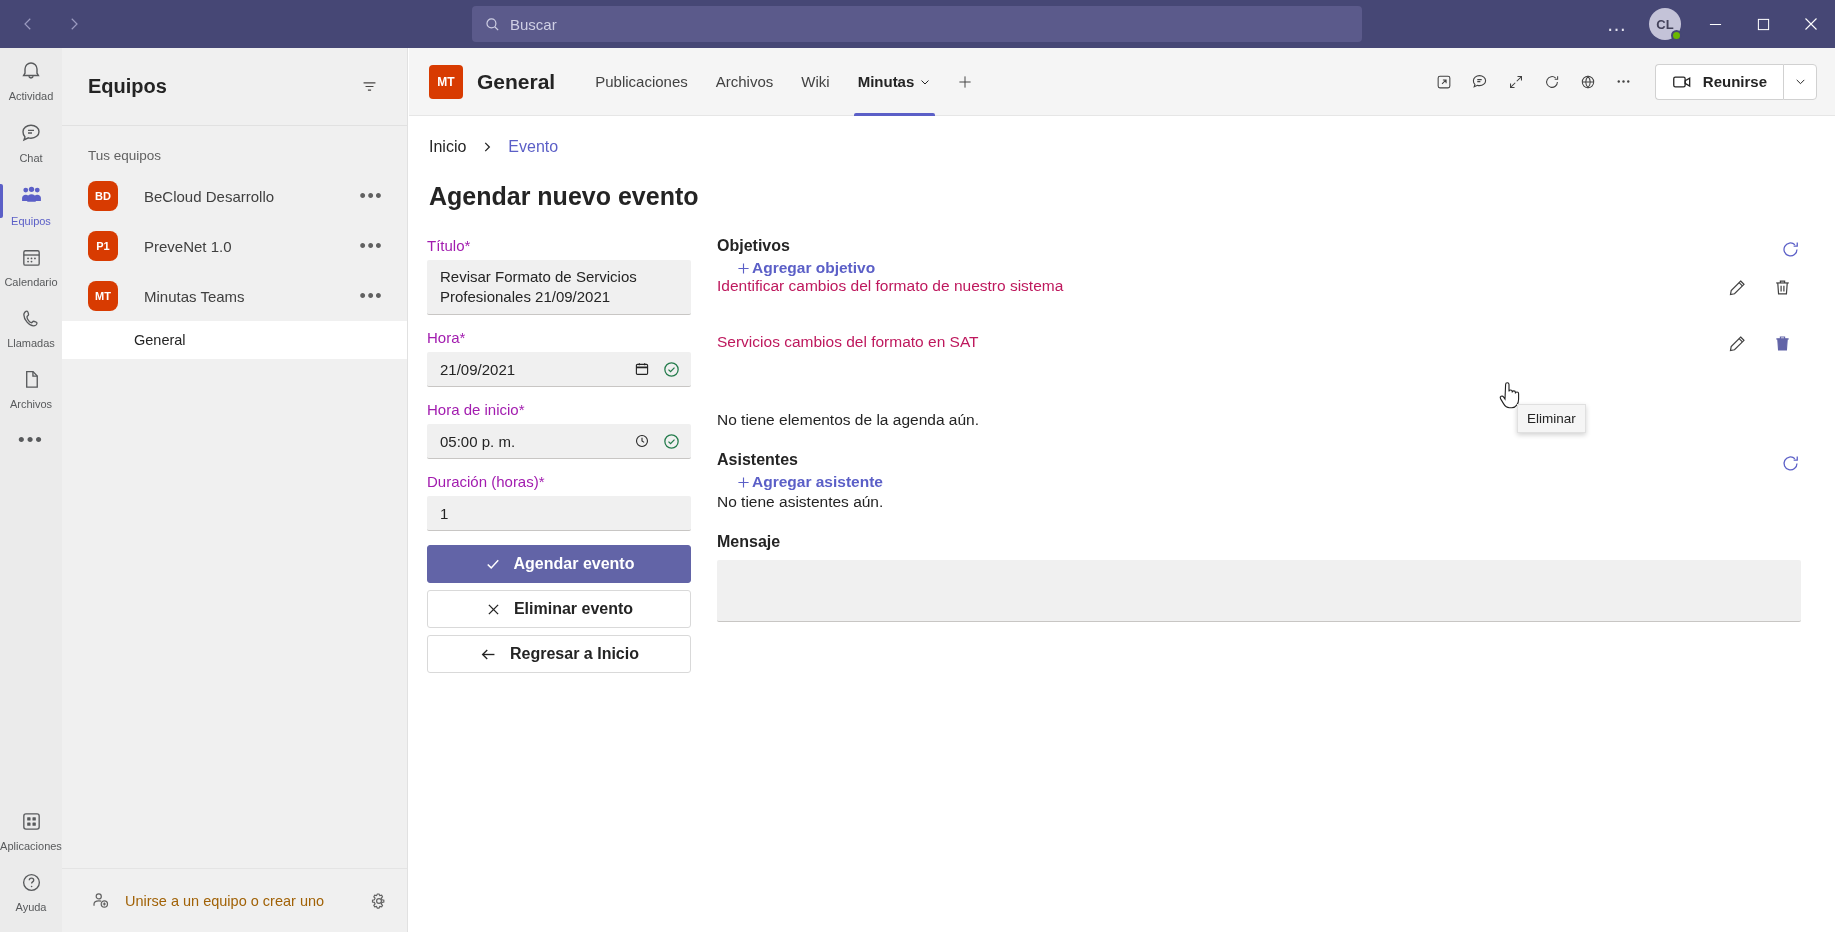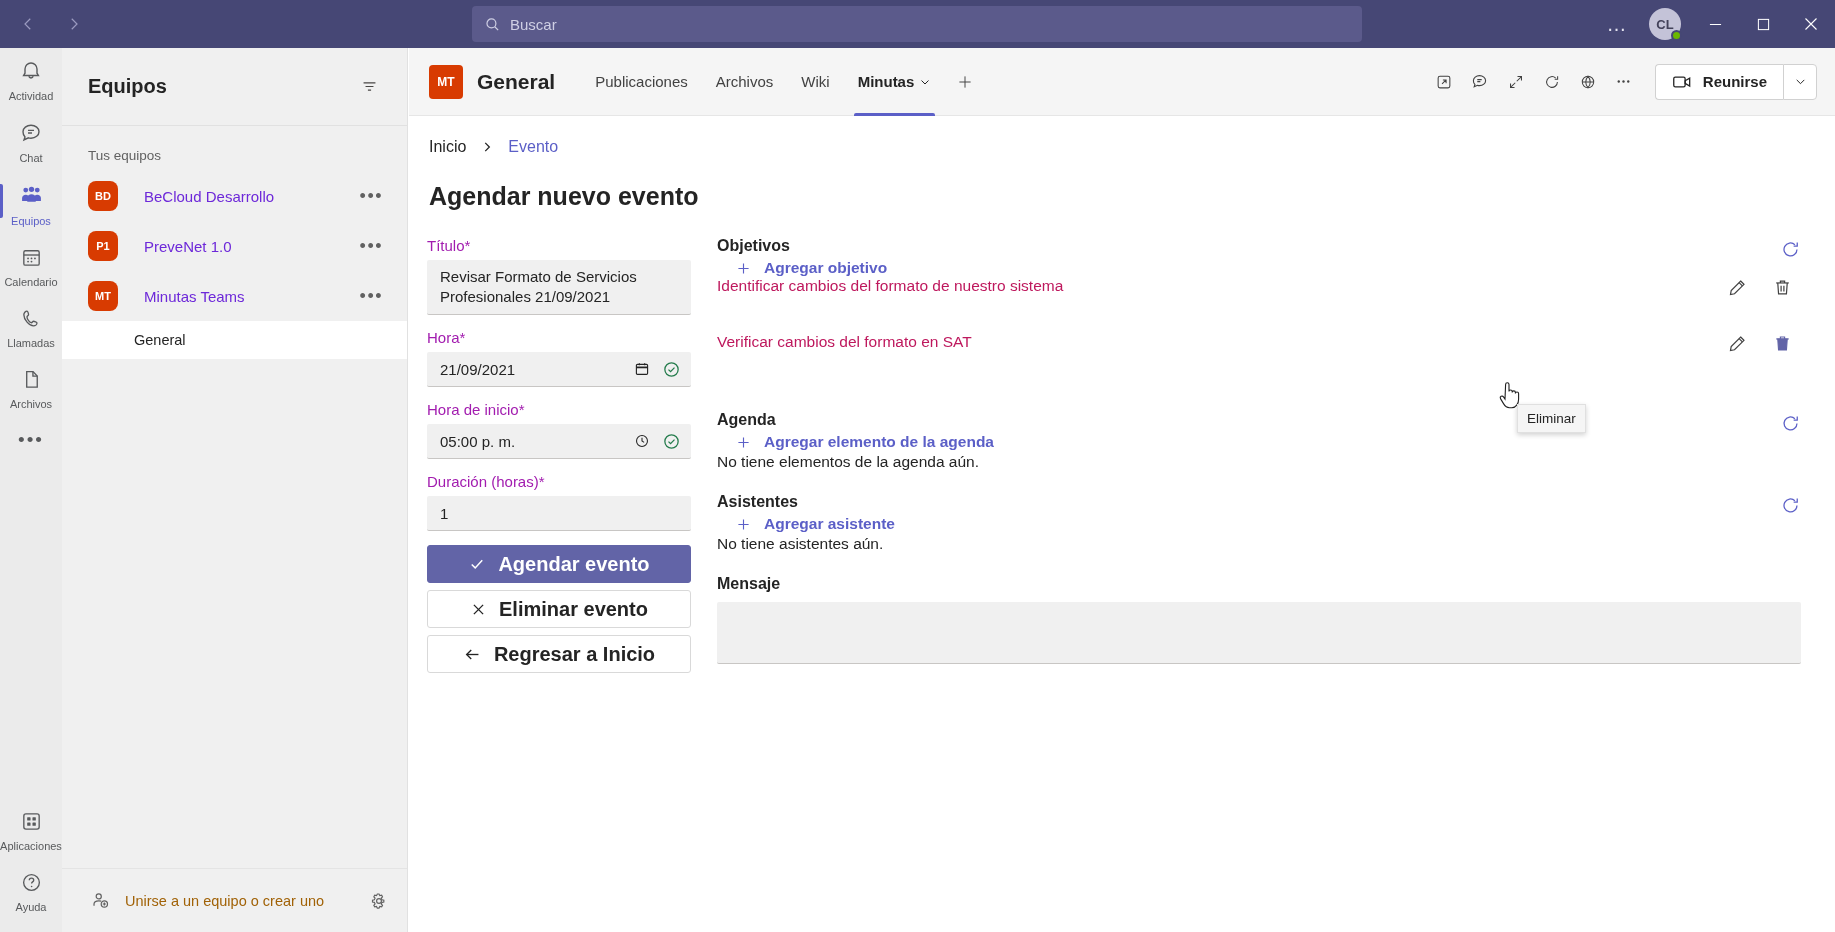--- a/index.html
+++ b/index.html
@@ -83,21 +83,21 @@
   .filter-btn { width: 32px; height: 32px; display: flex; align-items: center; justify-content: center; color: #484644; cursor: pointer; }
   .teams-sub { font-size: 13.5px; color: #616161; padding: 22px 0 8px 26px; }
   .team-row {
     height: 50px; display: flex; align-items: center; padding: 0 18px 0 26px; cursor: pointer;
   }
   .team-av {
     width: 30px; height: 30px; border-radius: 8px; background: #d83b01; color: #fff;
     font-size: 11px; font-weight: 600; display: flex; align-items: center; justify-content: center;
     flex: 0 0 30px;
   }
-  .team-name { font-size: 15px; color: #6d28d9; margin-left: 26px; flex: 1 1 auto; }
+  .team-name { font-size: 15px; color: #404040; margin-left: 26px; flex: 1 1 auto; }
   .row-dots { color: #616161; font-size: 18px; letter-spacing: 1.5px; padding: 0 6px; cursor: pointer; }
   .channel-row {
     height: 38px; display: flex; align-items: center; padding-left: 72px;
     font-size: 14.5px; color: #242424; cursor: pointer;
   }
   .channel-row.active { background: #ffffff; font-weight: 400; }
   .teams-foot {
     margin-top: auto; height: 64px; display: flex; align-items: center;
     padding: 0 18px 0 28px; gap: 14px; border-top: 1px solid #e4e4e4;
   }
@@ -168,30 +168,30 @@
     width: 264px; min-height: 35px; display: flex; align-items: center;
     padding: 0 10px 0 13px; font-size: 15px; color: #242424; margin-bottom: 14px;
   }
   .fld.tall { min-height: 52px; align-items: center; line-height: 20px; padding: 7px 10px 7px 13px; }
   .fld-val { flex: 1 1 auto; }
   .fld-ic { display: flex; align-items: center; color: #242424; margin-left: 6px; cursor: pointer; }
   .fld-ok { display: flex; align-items: center; color: #237b4b; margin-left: 12px; }
 
   .btn {
     width: 264px; height: 38px; display: flex; align-items: center; justify-content: center;
-    gap: 12px; font-size: 20px; font-weight: bold; border-radius: 3px; cursor: pointer;
+    gap: 12px; font-size: 16px; font-weight: bold; border-radius: 3px; cursor: pointer;
     margin-bottom: 7px;
   }
   .btn-primary { background: #6264a7; color: #ffffff; border: 1px solid #6264a7; }
   .btn-sec { background: #ffffff; color: #242424; border: 1px solid #d9d9d9; }
 
   .sec-title { font-size: 16px; font-weight: bold; color: #242424; }
   .sec-head { display: flex; align-items: flex-start; }
   .add-link {
-    display: flex; align-items: center; gap: 12px; color: #5b5fc7; font-size: 15.5px;
+    display: flex; align-items: center; color: #5b5fc7; font-size: 15.5px;
     font-weight: 600; margin: 4px 0 0 18px; cursor: pointer;
   }
   .refresh-btn { margin-left: auto; color: #5b5fc7; cursor: pointer; display: flex; padding-top: 2px; }
   .list-item {
     display: flex; align-items: flex-start; min-height: 56px; font-size: 15.5px; color: #be185d;
   }
   .li-text { flex: 1 1 auto; }
   .li-acts { display: flex; align-items: center; gap: 24px; padding-right: 8px; }
   .act-ic { color: #424242; cursor: pointer; display: flex; }
   .act-ic.hot { color: #6264a7; }
@@ -631,59 +631,40 @@
                       <path d="M4.8 6.8h14.4"></path>
                       <path d="M9.6 6.8V4.6h4.8v2.2"></path>
                       <path d="M6.6 6.8l.9 12.6h9l.9-12.6"></path>
                       <path d="M10.4 10v6.6M13.6 10v6.6"></path>
                     </svg>
                 </span>
               </span>
             </div>
 
             <div class="list-item">
-              <span class="li-text">Verificar cambios del formato en SAT</span>
+              <span class="li-text">Servicios cambios del formato en SAT</span>
               <span class="li-acts">
                 <span class="act-ic">
                   <svg width="21" height="21" viewBox="0 0 24 24" fill="none" stroke="currentColor" stroke-width="1.4">
                       <path d="M15.6 4.6l3.8 3.8L8.6 19.2 4 20l.8-4.6z"></path>
                       <path d="M13.8 6.4l3.8 3.8"></path>
                     </svg>
                 </span>
                 <span class="act-ic hot">
                   <svg width="21" height="21" viewBox="0 0 24 24" fill="currentColor" stroke="currentColor" stroke-width="1.3">
                       <path d="M4.8 6.8h14.4" fill="none"></path>
                       <path d="M9.6 6.8V4.6h4.8v2.2" fill="none"></path>
                       <path d="M6.6 6.8h10.8l-.9 12.6h-9z"></path>
                     </svg>
                 </span>
               </span>
             </div>
           </div>
 
           <div class="sec-block">
-            <div class="sec-head">
-              <div>
-                <div class="sec-title">Agenda</div>
-                <div class="add-link">
-                  <span style="display:flex">
-                    <svg width="17" height="17" viewBox="0 0 24 24" fill="none" stroke="currentColor" stroke-width="1.6">
-                        <path d="M12 4.8v14.4M4.8 12h14.4"></path>
-                      </svg>
-                  </span>
-                  <span>Agregar elemento de la agenda</span>
-                </div>
-              </div>
-              <span class="refresh-btn">
-                <svg width="21" height="21" viewBox="0 0 24 24" fill="none" stroke="currentColor" stroke-width="1.45">
-                    <path d="M19.4 12a7.4 7.4 0 11-2.4-5.5"></path>
-                    <path d="M19.7 4v4.1h-4.1"></path>
-                  </svg>
-              </span>
-            </div>
             <div class="empty-note">No tiene elementos de la agenda aún.</div>
           </div>
 
           <div class="sec-block">
             <div class="sec-head">
               <div>
                 <div class="sec-title">Asistentes</div>
                 <div class="add-link">
                   <span style="display:flex">
                     <svg width="17" height="17" viewBox="0 0 24 24" fill="none" stroke="currentColor" stroke-width="1.6">

